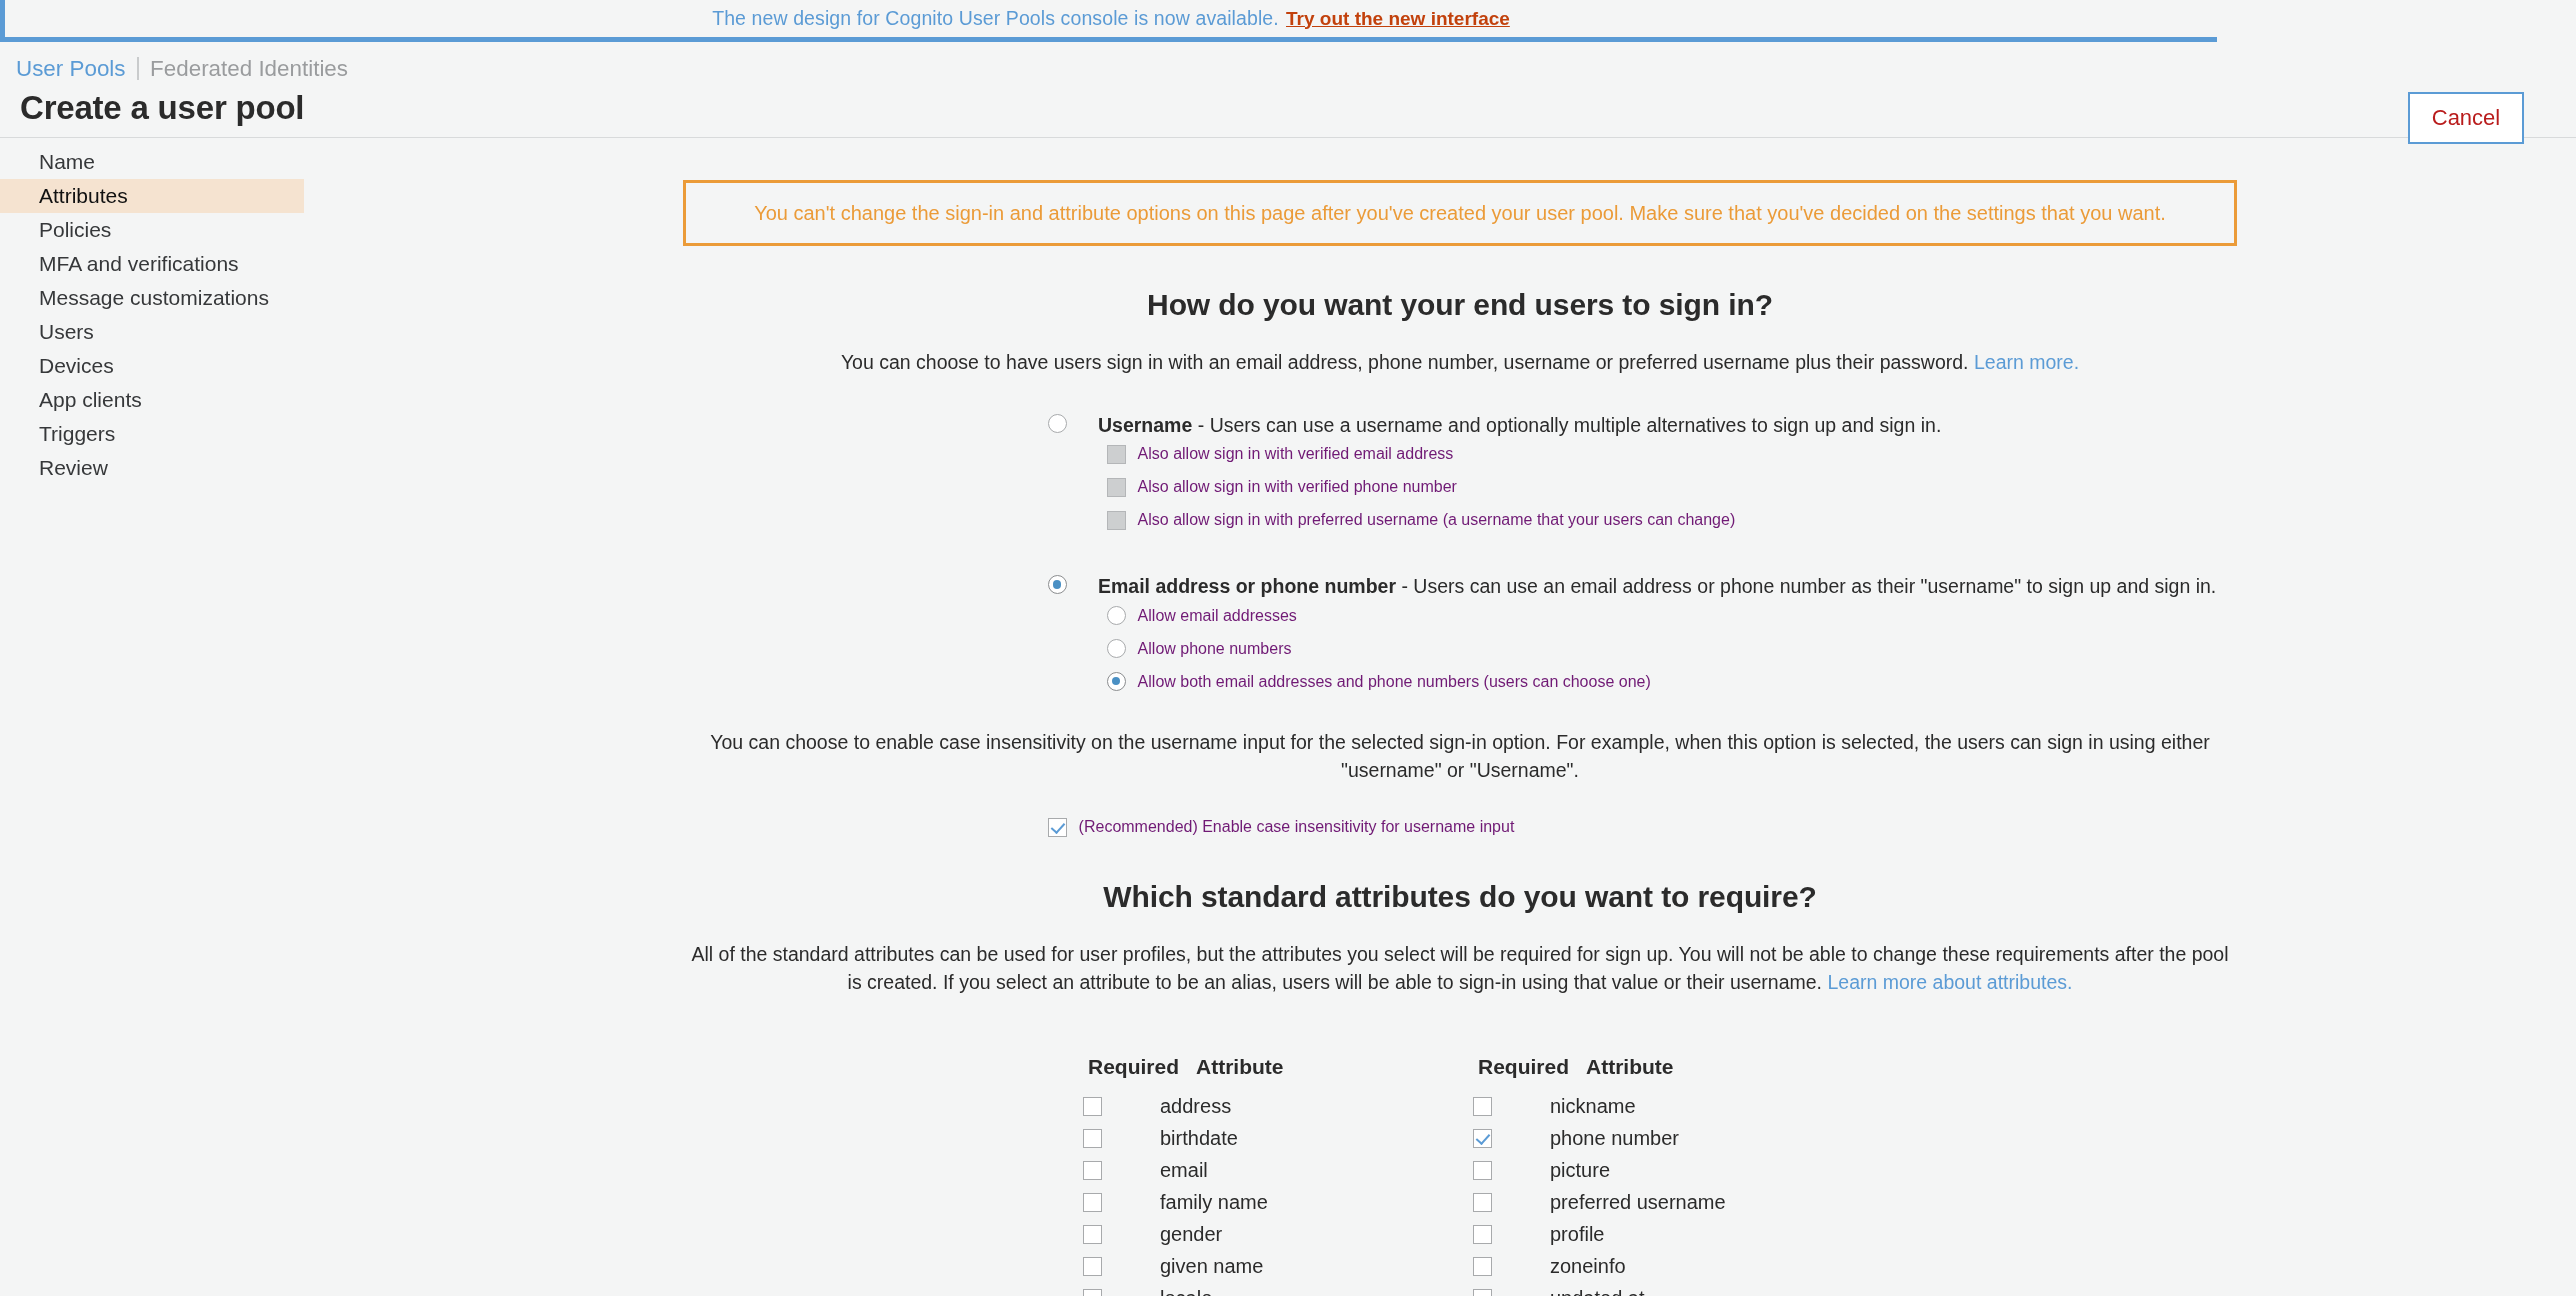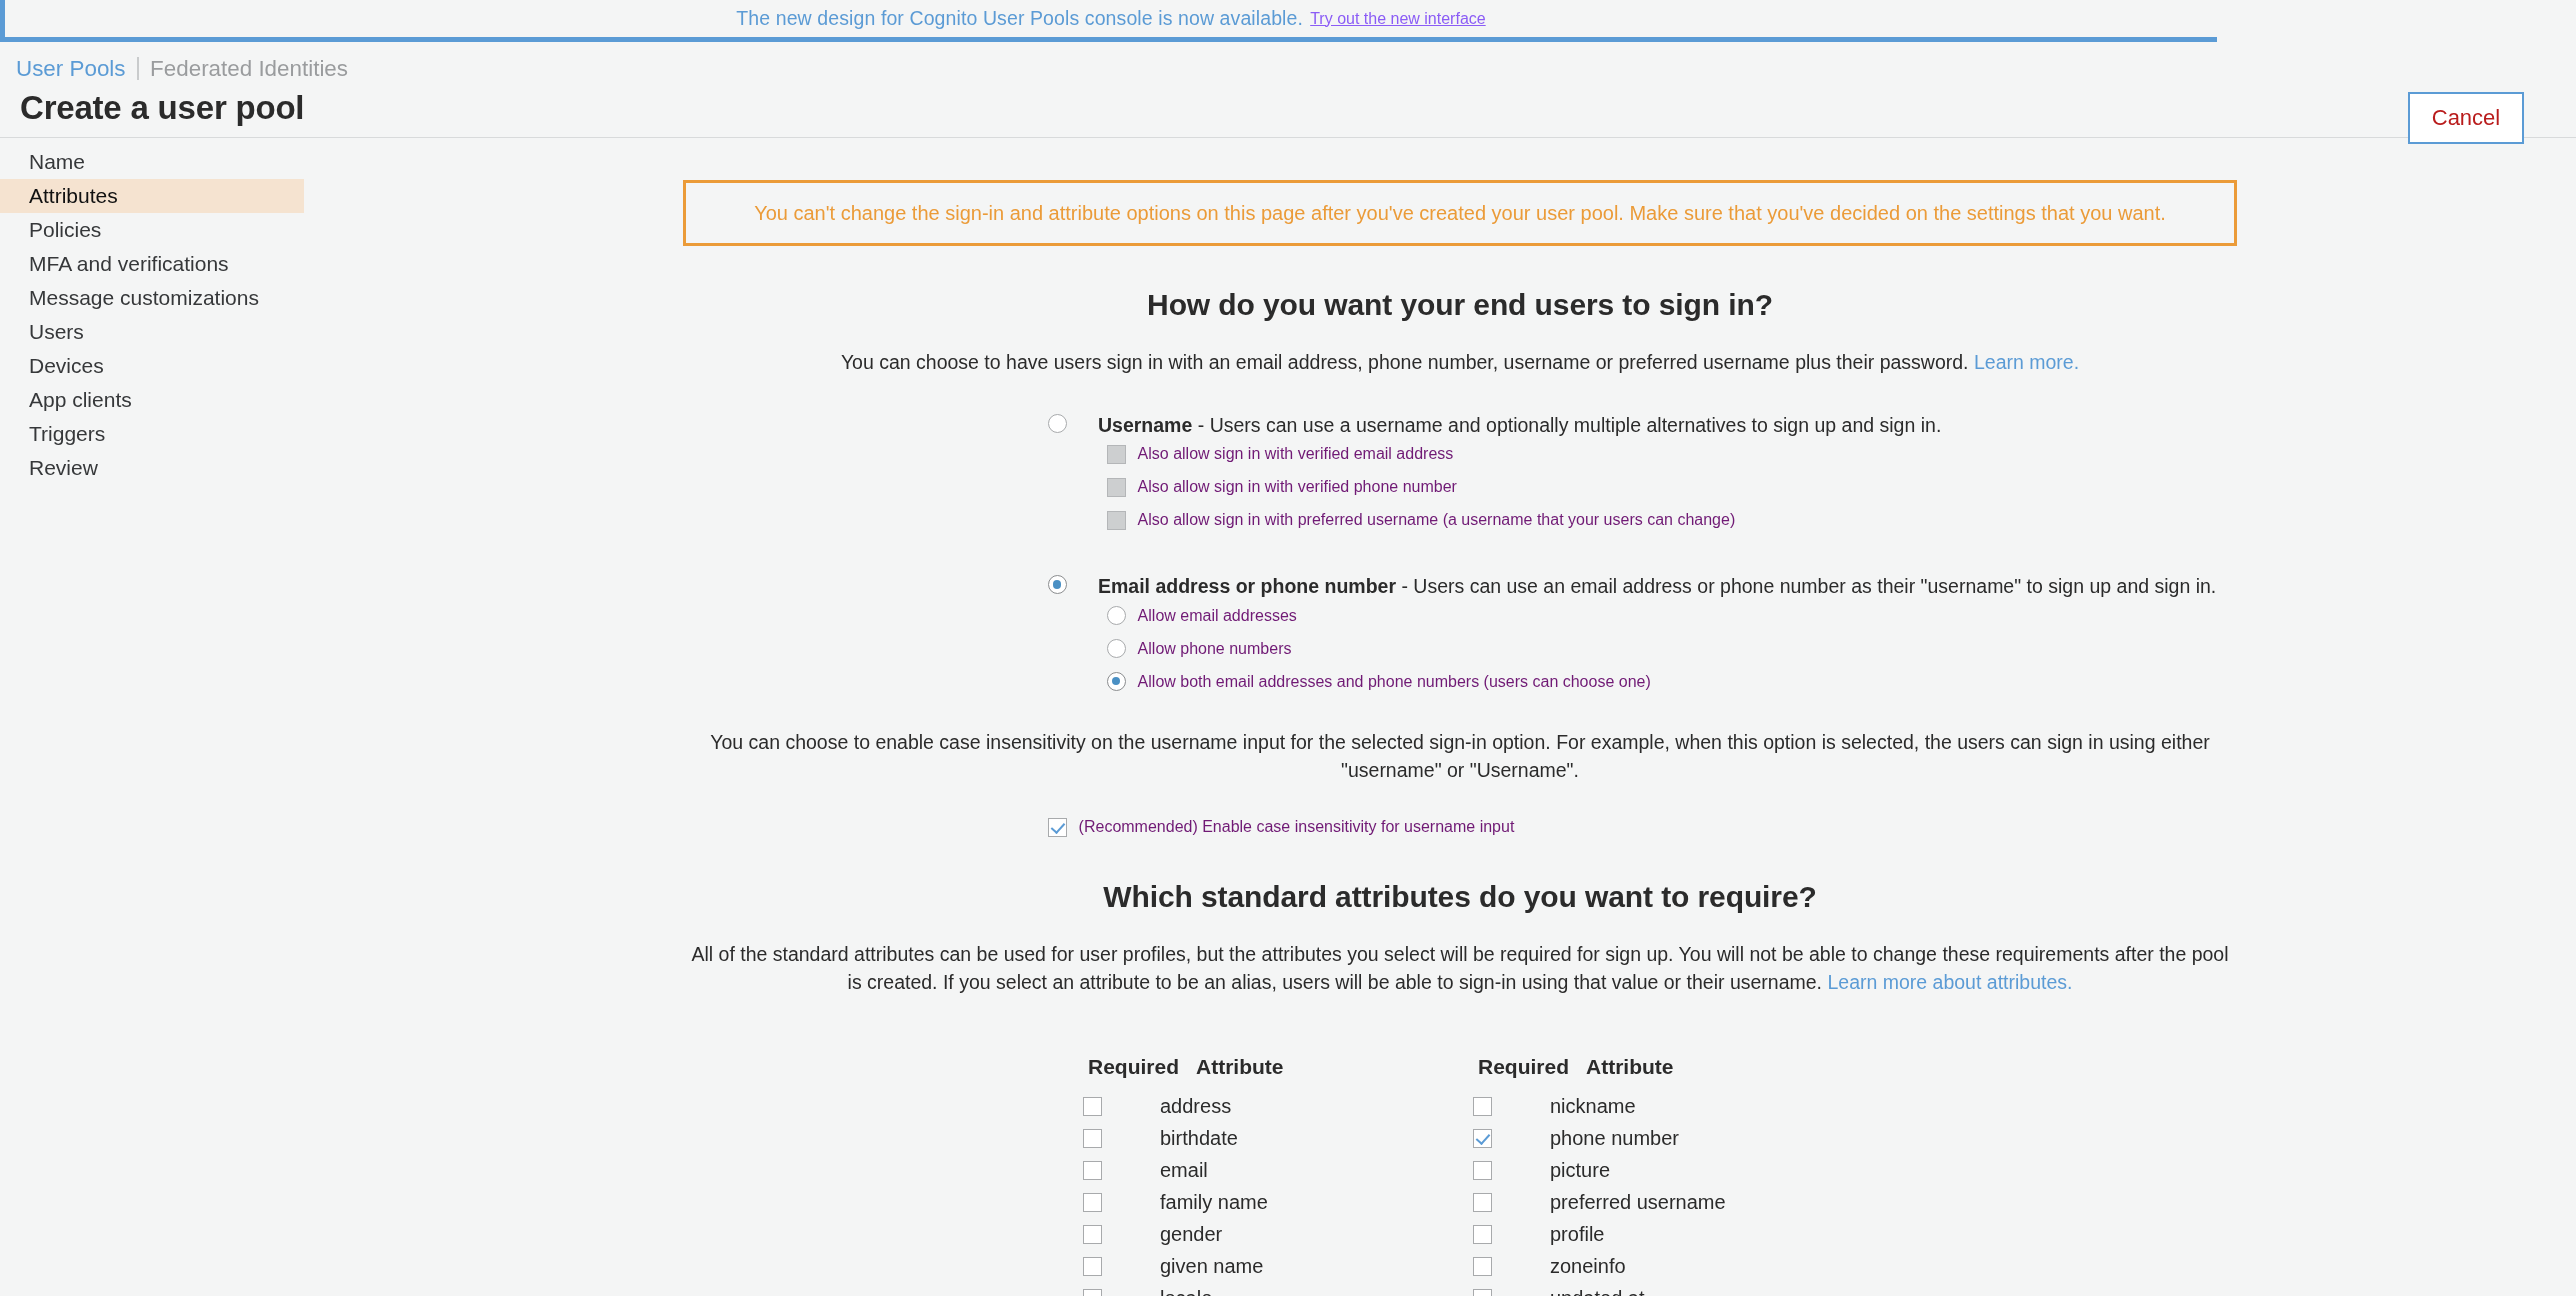--- a/index.html
+++ b/index.html
@@ -24,23 +24,23 @@
     display: flex;
     align-items: center;
     justify-content: center;
   }
   .announce-text {
     font-size: 19.5px;
     color: #5b9bd5;
     letter-spacing: 0.1px;
   }
   .announce-link {
-    font-size: 16px;
-    color: #8b5cf6;
-    font-weight: normal;
+    font-size: 19px;
+    color: #c2410c;
+    font-weight: bold;
     text-decoration: underline;
     margin-left: 7.2px;
     cursor: pointer;
   }
 
   
   .service-tabs {
     position: absolute;
     left: 0; top: 52px;
     width: 2576px;
@@ -102,21 +102,21 @@
   
   .sidebar {
     position: absolute;
     left: 0; top: 145px;
     width: 304px;
   }
   .sidebar-item {
     height: 34px;
     display: flex;
     align-items: center;
-    padding-left: 29px;
+    padding-left: 39px;
     font-size: 21px;
     color: #36383a;
     cursor: pointer;
   }
   .sidebar-item.selected {
     background: #f5e3d0;
     color: #111111;
   }
 
   

